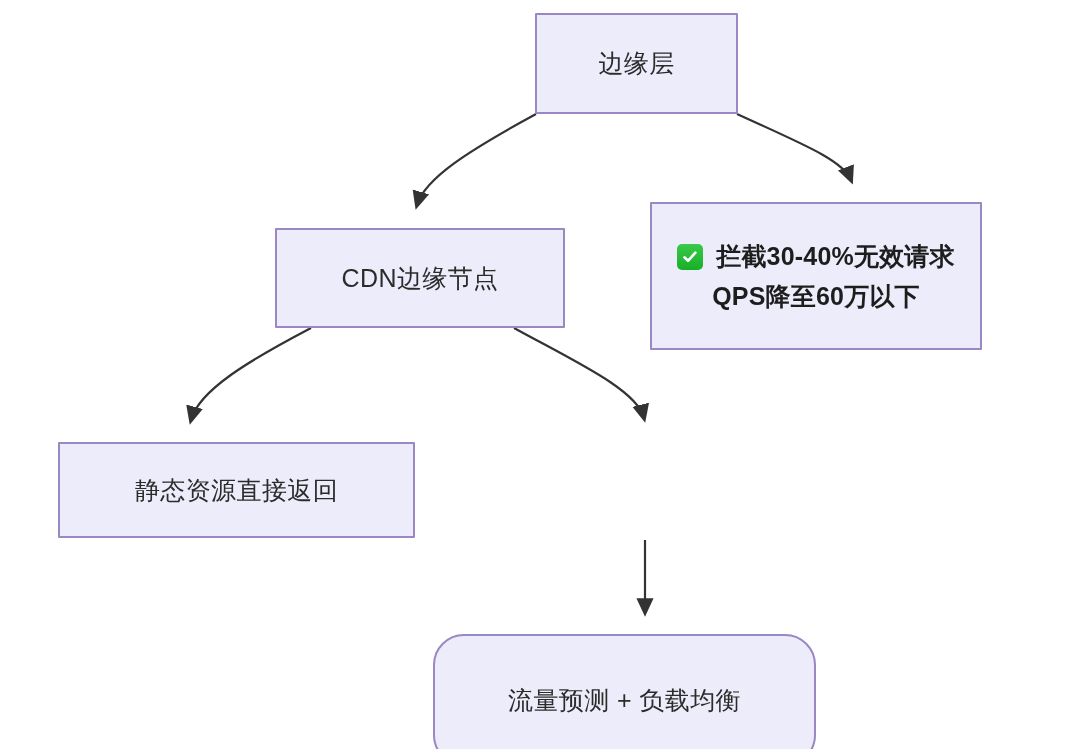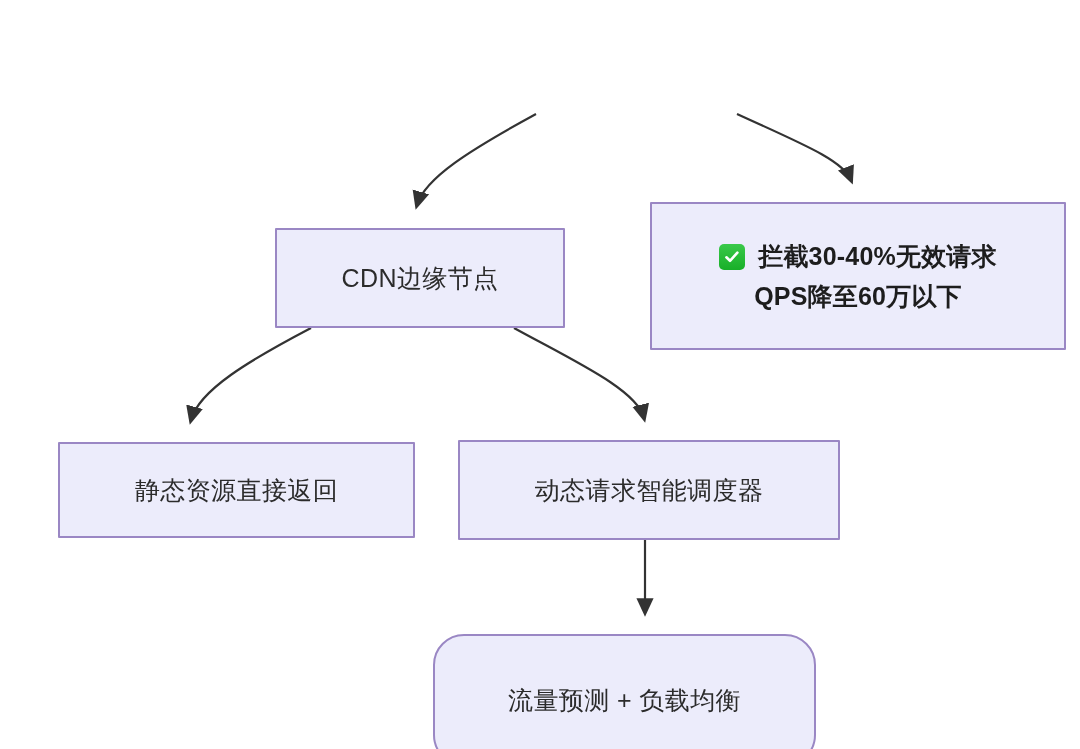--- a/index.html
+++ b/index.html
@@ -58,21 +58,21 @@
   #node-static {
     left: 13px;   top: 442px;  width: 357px;  height: 96px; margin-left: 45px;
   }
   #node-scheduler {
     left: 458px;  top: 440px;  width: 382px;  height: 100px;
   }
   #node-balance {
     left: 433px;  top: 634px;  width: 383px;  height: 132px; border-radius: 31px;
   }
   #node-note {
-    left: 650px;  top: 202px;  width: 416px;  height: 148px;
+    left: 650px;  top: 202px;  width: 332px;  height: 148px;
     flex-direction: column;
     padding: 0 18px;
   }
   .note-body {
     display: flex;
     flex-direction: column;
     align-items: center;
     gap: 4px;
   }
   .note-line {
@@ -124,32 +124,32 @@
 
     <path d="M 737,114 C 800,143 843,160 851,180" fill="none" stroke="#333333" stroke-width="2.2" marker-end="url(#arrowhead)"></path>
 
     <path d="M 311,328 C 250,360 199,390 191,420" fill="none" stroke="#333333" stroke-width="2.2" marker-end="url(#arrowhead)"></path>
 
     <path d="M 514,328 C 576,362 637,390 644,418" fill="none" stroke="#333333" stroke-width="2.2" marker-end="url(#arrowhead)"></path>
 
     <path d="M 645,540 L 645,612" fill="none" stroke="#333333" stroke-width="2.2" marker-end="url(#arrowhead)"></path>
   </svg>
 
+  <div class="node" id="node-edge-layer">
+    <span class="node-label">边缘层</span>
+  </div>
 
   <div class="node" id="node-cdn">
     <span class="node-label">CDN边缘节点</span>
   </div>
 
   <div class="node" id="node-static">
     <span class="node-label">静态资源直接返回</span>
   </div>
 
-  <div class="node" id="node-scheduler">
-    <span class="node-label">动态请求智能调度器</span>
-  </div>
 
   <div class="node" id="node-balance">
     <span class="node-label">流量预测 + 负载均衡</span>
   </div>
 
   <div class="node" id="node-note">
     <div class="note-body">
       <div class="note-line">
         <span class="check-badge">
           <svg width="18" height="18" viewBox="0 0 18 18" aria-hidden="true">

